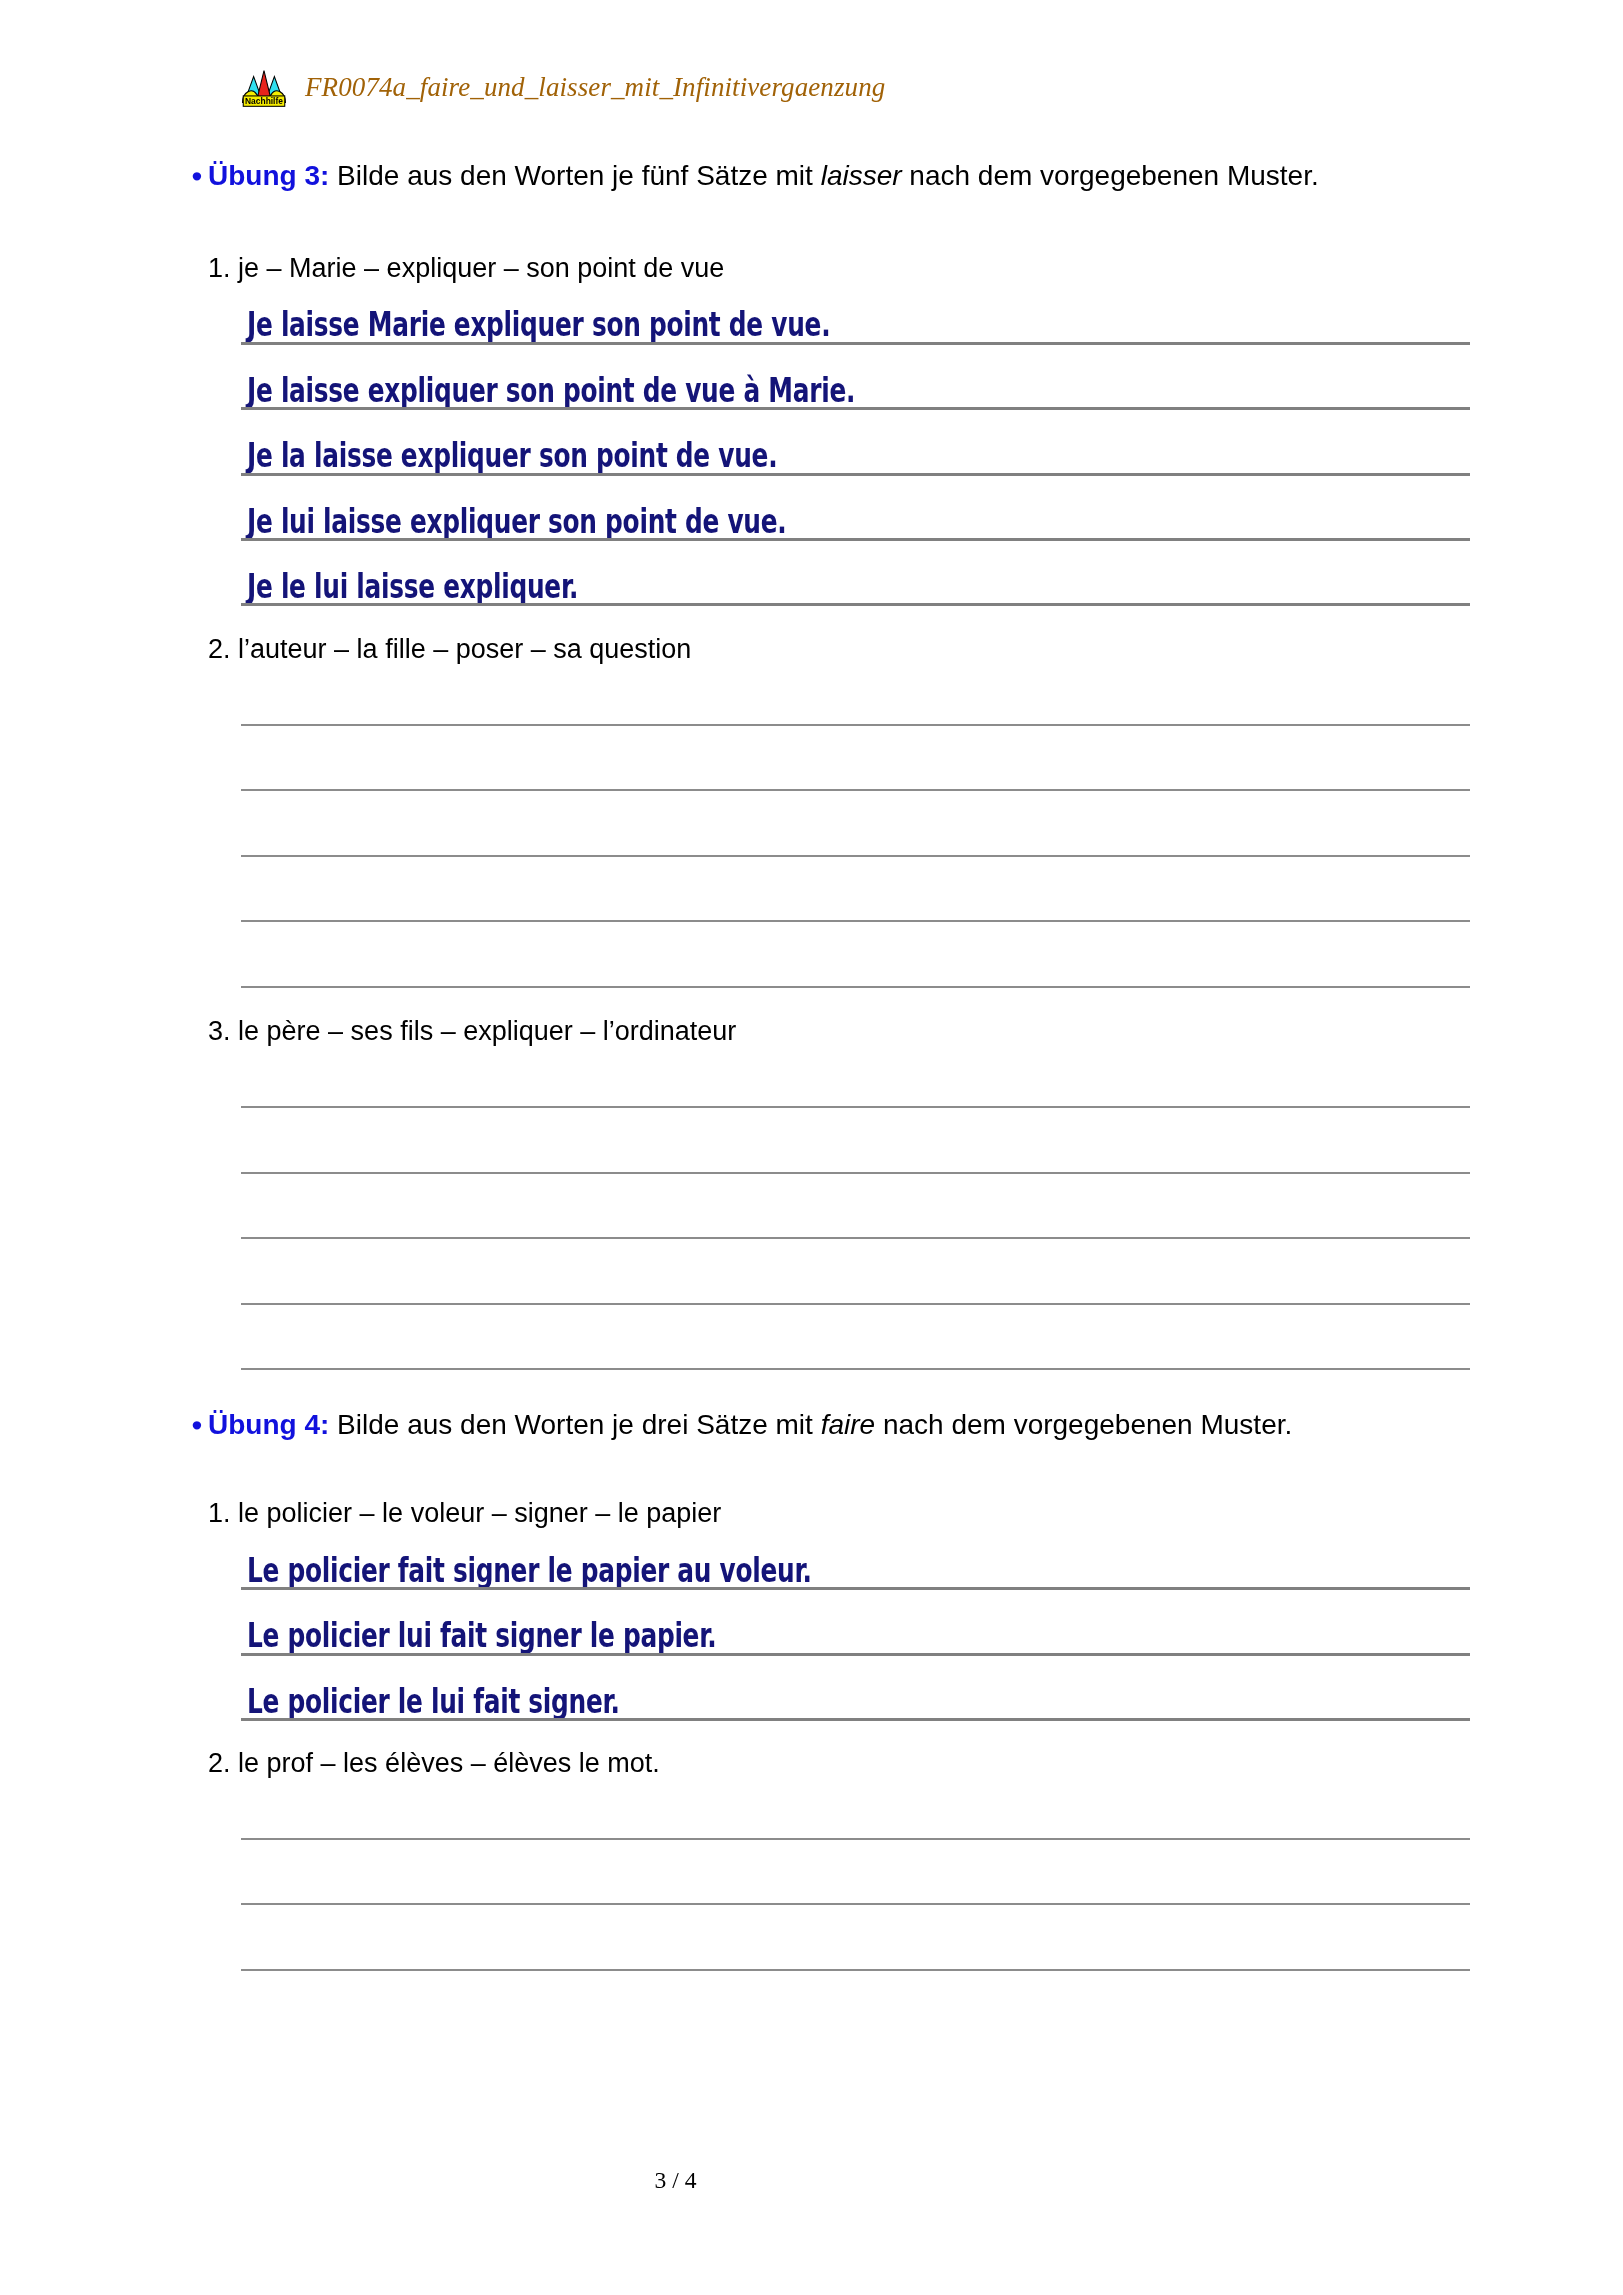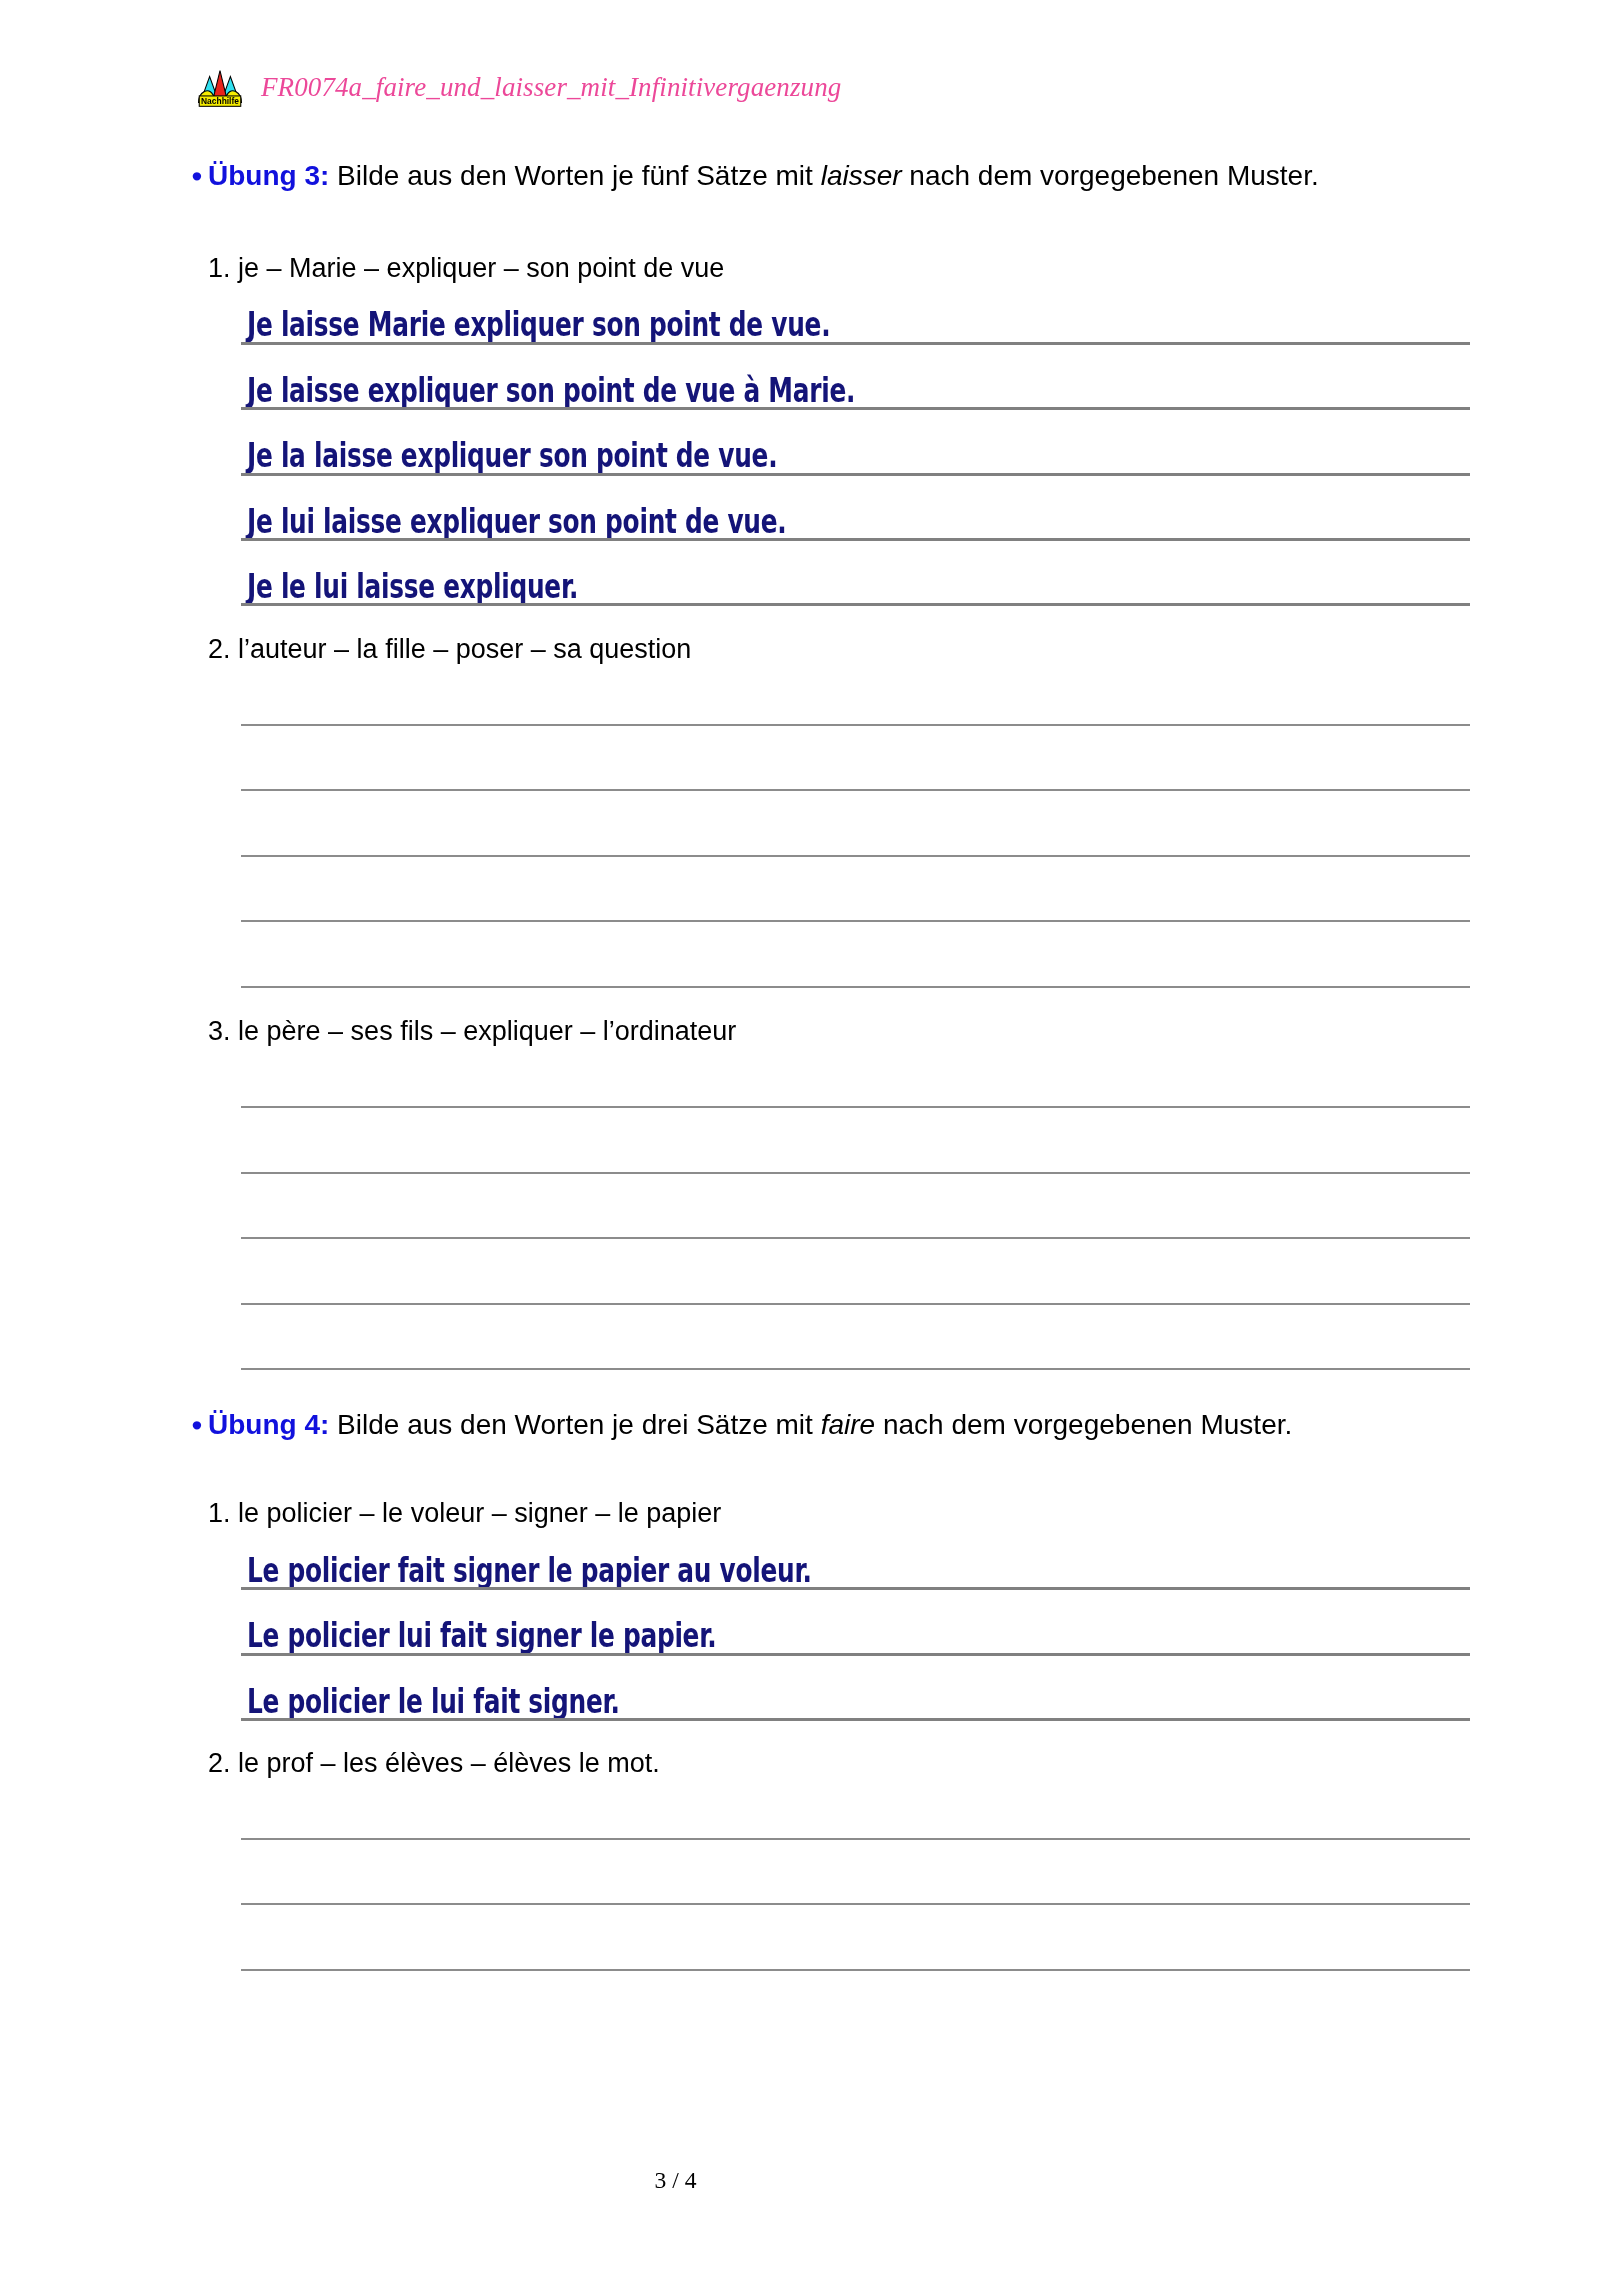--- a/index.html
+++ b/index.html
@@ -33,28 +33,29 @@
     height: 48px;
     display: flex;
     align-items: center;
     gap: 17px;
   }
   .logo {
     position: relative;
     width: 48px;
     height: 43px;
     flex: 0 0 auto;
+    margin-left: 44px;
   }
   .logo svg { display:block; width:48px; height:43px; }
 
   .header-title {
     font-family: "Liberation Serif", serif;
     font-style: italic;
     font-size: 27px;
-    color: #ec4899;
+    color: #a16207;
     letter-spacing: 0.1px;
     white-space: nowrap;
     line-height: 1;
   }
 
   .ex-heading {
     position: absolute;
     left: 191px;
     width: 1283px;
     font-size: 28px;

